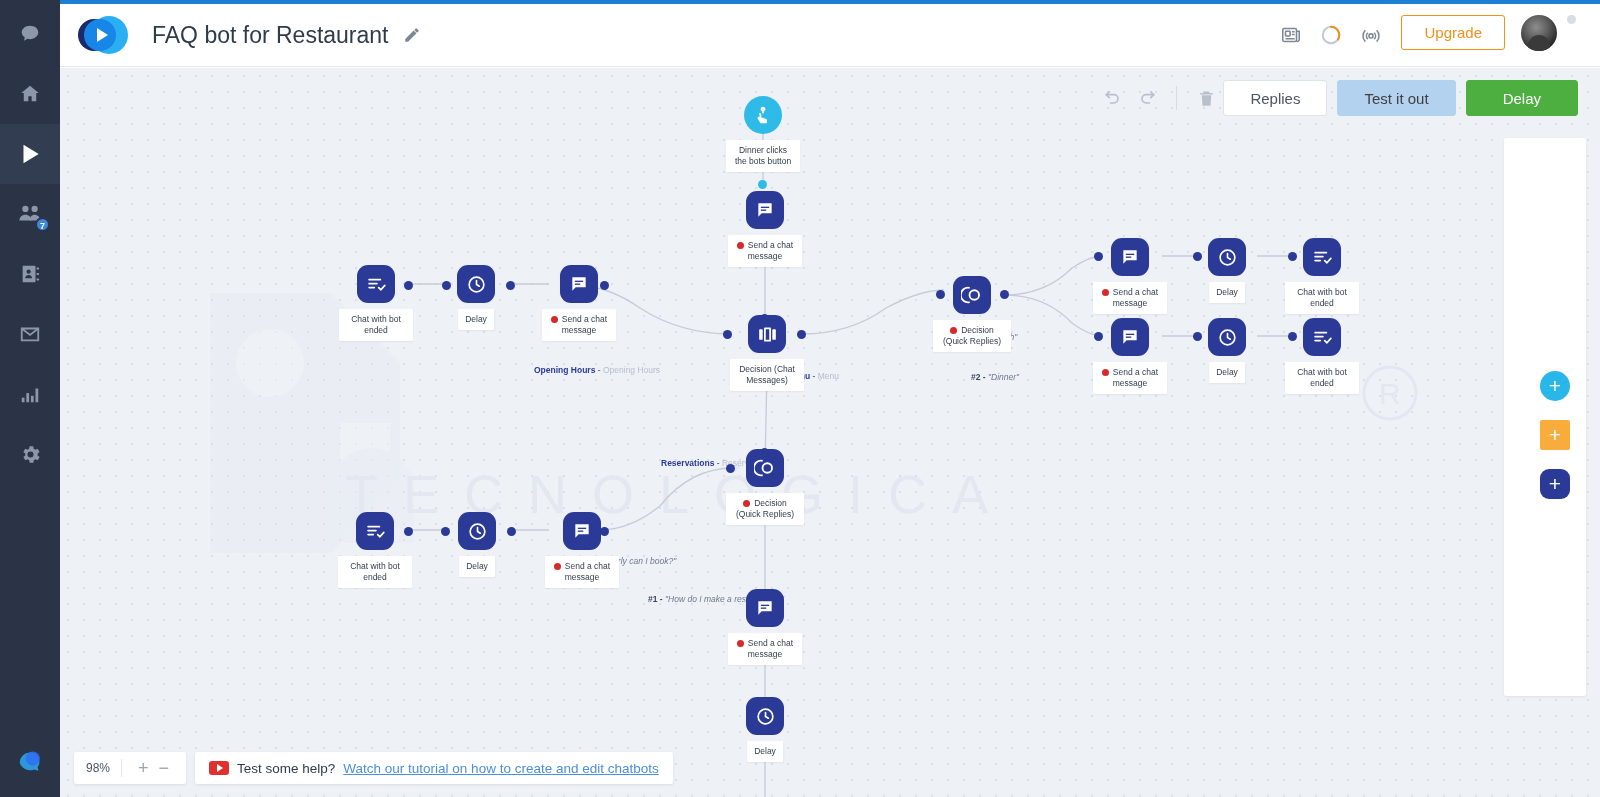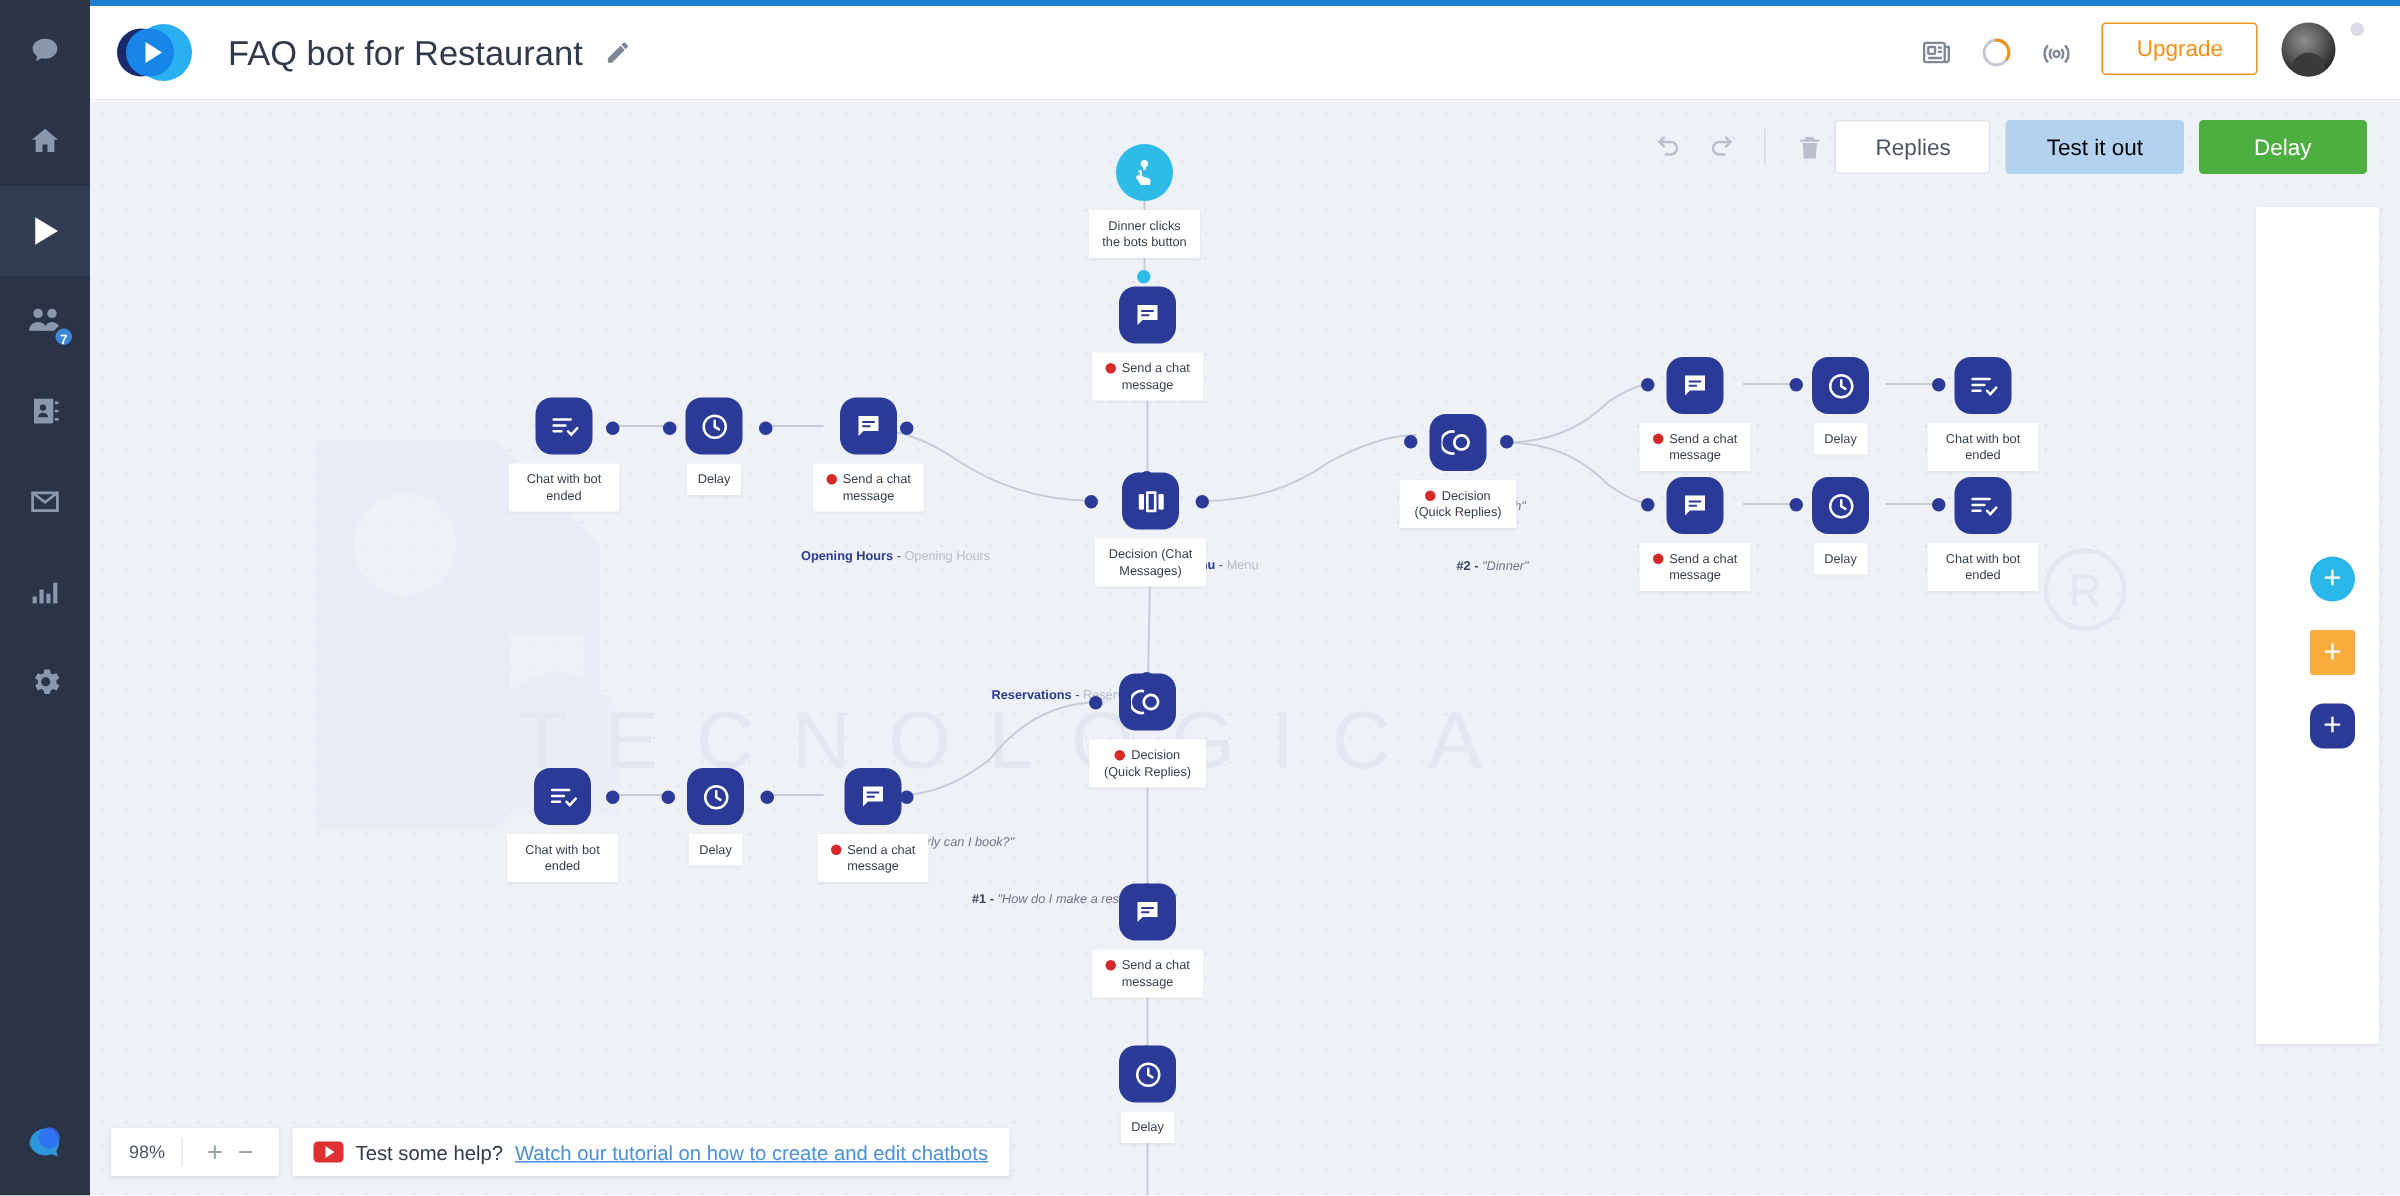--- a/index.html
+++ b/index.html
@@ -108,21 +108,21 @@
     display: flex; align-items: center; gap: 0;
   }
   .tb-icon { width: 34px; height: 34px; display:flex; align-items:center; justify-content:center; color:#b9c0cc; }
   .tb-div { width: 1px; height: 24px; background: #d6dbe4; margin: 0 12px; }
   .btn {
     height: 36px; border-radius: 3px; font-size: 15px;
     display: flex; align-items: center; justify-content: center;
     cursor: pointer; padding: 0 26px;
   }
   .btn-cancel { background: #fff; border: 1px solid #dfe3ea; color: #4b5563; }
-  .btn-test { background: #b3d2ef; border: 1px solid #b3d2ef; color: #000000; margin-left: 10px; }
+  .btn-test { background: #b3d2ef; border: 1px solid #b3d2ef; color: #404040; margin-left: 10px; }
   .btn-save { background: #4caf3f; border: 1px solid #4caf3f; color: #fff; margin-left: 10px; padding: 0 36px; }
 
   
   .right-panel {
     position: absolute; right: 14px; top: 70px;
     width: 82px; height: 558px; background: #fff; border-radius: 2px;
     box-shadow: 0 1px 3px rgba(40,50,70,.08);
   }
   .fab-col { position: absolute; right: 30px; top: 303px; display:flex; flex-direction:column; gap: 19px; align-items:center;}
   .fab { width: 30px; height: 30px; display:flex;align-items:center;justify-content:center;color:#fff;font-size:21px;line-height:0; font-weight: 300;}

